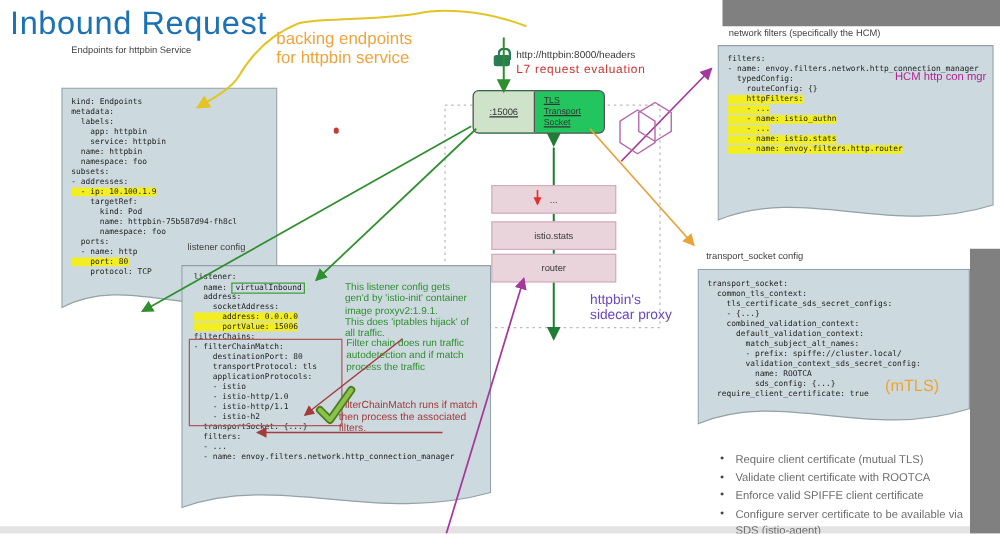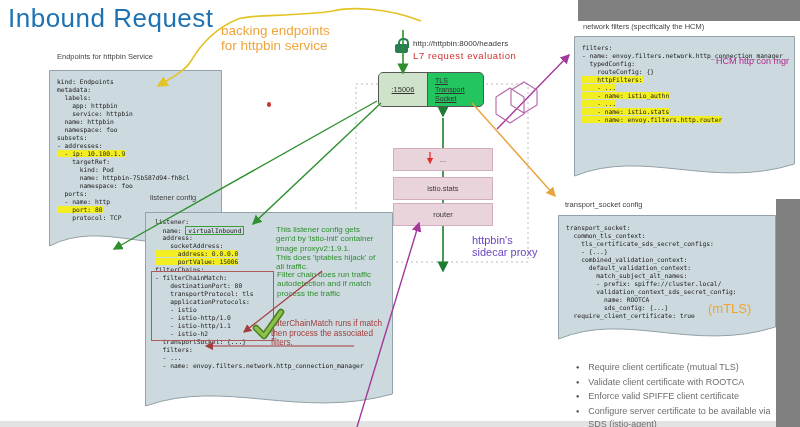--- a/index.html
+++ b/index.html
@@ -77,21 +77,21 @@
   <div class="abs txt orange-note prewrap" style="left:221px;top:23px;">backing endpoints
 for httpbin service</div>
 
   <div class="abs txt" id="lock">
       <span class="shackle"></span>
       <span class="body"></span>
     </div>
   <div class="abs txt toprow" style="left:413px;top:39px;">http://httpbin:8000/headers</div>
   <div class="abs txt l7" style="left:413px;top:50px;">L7 request evaluation</div>
 
-  <div class="abs boxlabel" style="left:57px;top:52px;">Endpoints for httpbin Service</div>
+  <div class="abs boxlabel" style="left:57px;top:35px;">Endpoints for httpbin Service</div>
   <div class="docbox" style="left:49px;top:70px;width:173px;height:196px;">
     <svg width="173" height="196">
         <path d="M0.5,0.5 L172.5,0.5 L172.5,164 C107,190 55,148 0.5,176 Z" fill="#ccd9de" stroke="#93a1a8" stroke-width="1"></path>
       </svg>
     <div class="code" style="left:8px;top:8px;">
         <div class="cl"><span>kind: Endpoints</span></div>
         <div class="cl"><span>metadata:</span></div>
         <div class="cl"><span>  labels:</span></div>
         <div class="cl"><span>    app: httpbin</span></div>
         <div class="cl"><span>    service: httpbin</span></div>

